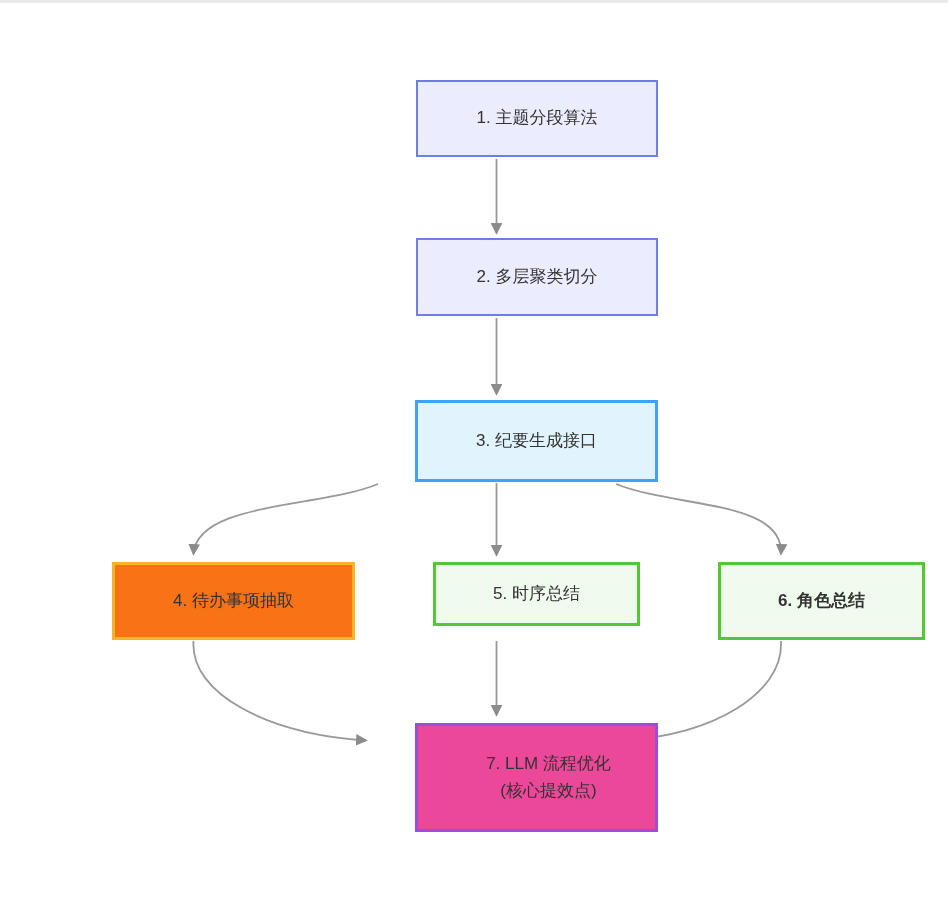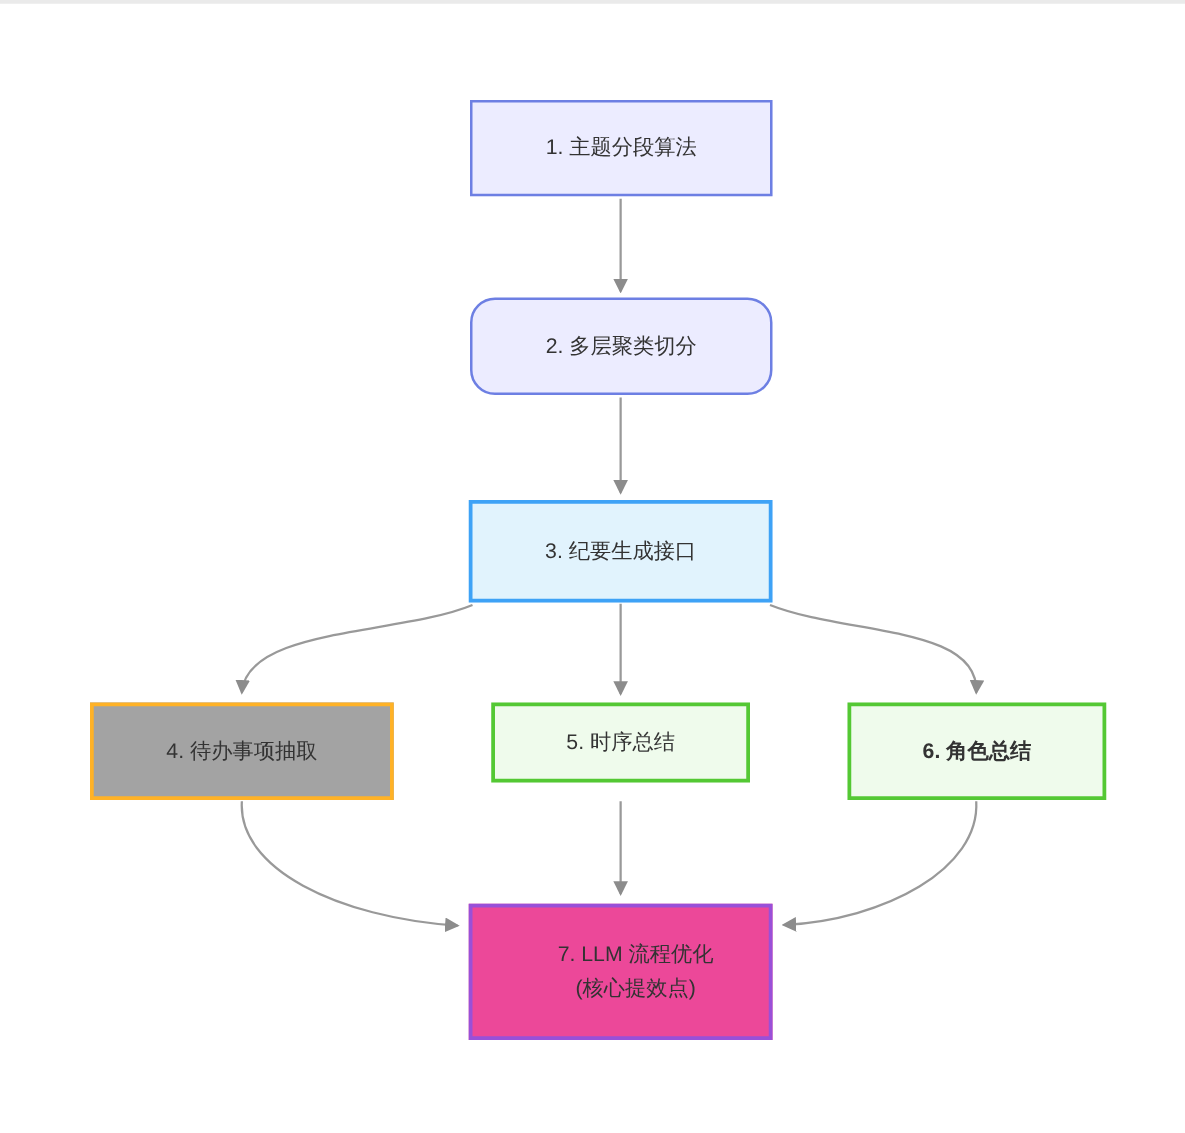--- a/index.html
+++ b/index.html
@@ -42,20 +42,21 @@
     display: flex;
     flex-direction: column;
     align-items: center;
     justify-content: center;
     text-align: center;
     border: 2px solid #888;
     color: var(--text-color, #333333);
     font-size: 17px;
     line-height: 1.55;
     background: #fff;
+    margin-left: 40px;
   }
   .node.bw3 { border-width: 3px; }
   .node .node-label,
   .node .node-sublabel {
     display: block;
     white-space: nowrap;
   }
 </style>
 </head>
 <body>
@@ -77,29 +78,29 @@
     <path class="edge" d="M616,484 C676,508 784,500 781,554" marker-end="url(#arrow)"></path>
     <path class="edge" d="M193.5,641 C190,695 270,734 366,740.5" marker-end="url(#arrow)"></path>
     <path class="edge" d="M496.5,641 L496.5,715" marker-end="url(#arrow)"></path>
     <path class="edge" d="M781,641 C784,695 708,736 627,740" marker-end="url(#arrow)"></path>
   </svg>
 
   <div class="node" style="left: 376px; top: 80px; width: 242px; height: 77px; background: rgb(236, 236, 255); border-color: rgb(109, 127, 227);">
     <span class="node-label">1. 主题分段算法</span>
   </div>
 
-  <div class="node" style="left: 376px; top: 238px; width: 242px; height: 78px; background: rgb(236, 236, 255); border-color: rgb(109, 127, 227); border-radius: 20px;">
+  <div class="node" style="left: 376px; top: 238px; width: 242px; height: 78px; background: rgb(236, 236, 255); border-color: rgb(109, 127, 227);">
     <span class="node-label">2. 多层聚类切分</span>
   </div>
 
   <div class="node bw3" style="left: 375px; top: 400px; width: 243px; height: 82px; background: rgb(225, 243, 253); border-color: rgb(62, 162, 246);">
     <span class="node-label">3. 纪要生成接口</span>
   </div>
 
-  <div class="node bw3" style="left: 72px; top: 562px; width: 243px; height: 78px; background: #a3a3a3; border-color: rgb(255, 178, 38);">
+  <div class="node bw3" style="left: 72px; top: 562px; width: 243px; height: 78px; background: #f97316; border-color: rgb(255, 178, 38);">
     <span class="node-label">4. 待办事项抽取</span>
   </div>
 
   <div class="node bw3" style="left: 393px; top: 562px; width: 207px; height: 64px; background: rgb(239, 251, 236); border-color: rgb(84, 200, 52);">
     <span class="node-label">5. 时序总结</span>
   </div>
 
   <div class="node bw3" style="left: 678px; top: 562px; width: 207px; height: 78px; background: rgb(239, 251, 236); border-color: rgb(84, 200, 52); font-weight: bold;">
     <span class="node-label">6. 角色总结</span>
   </div>

